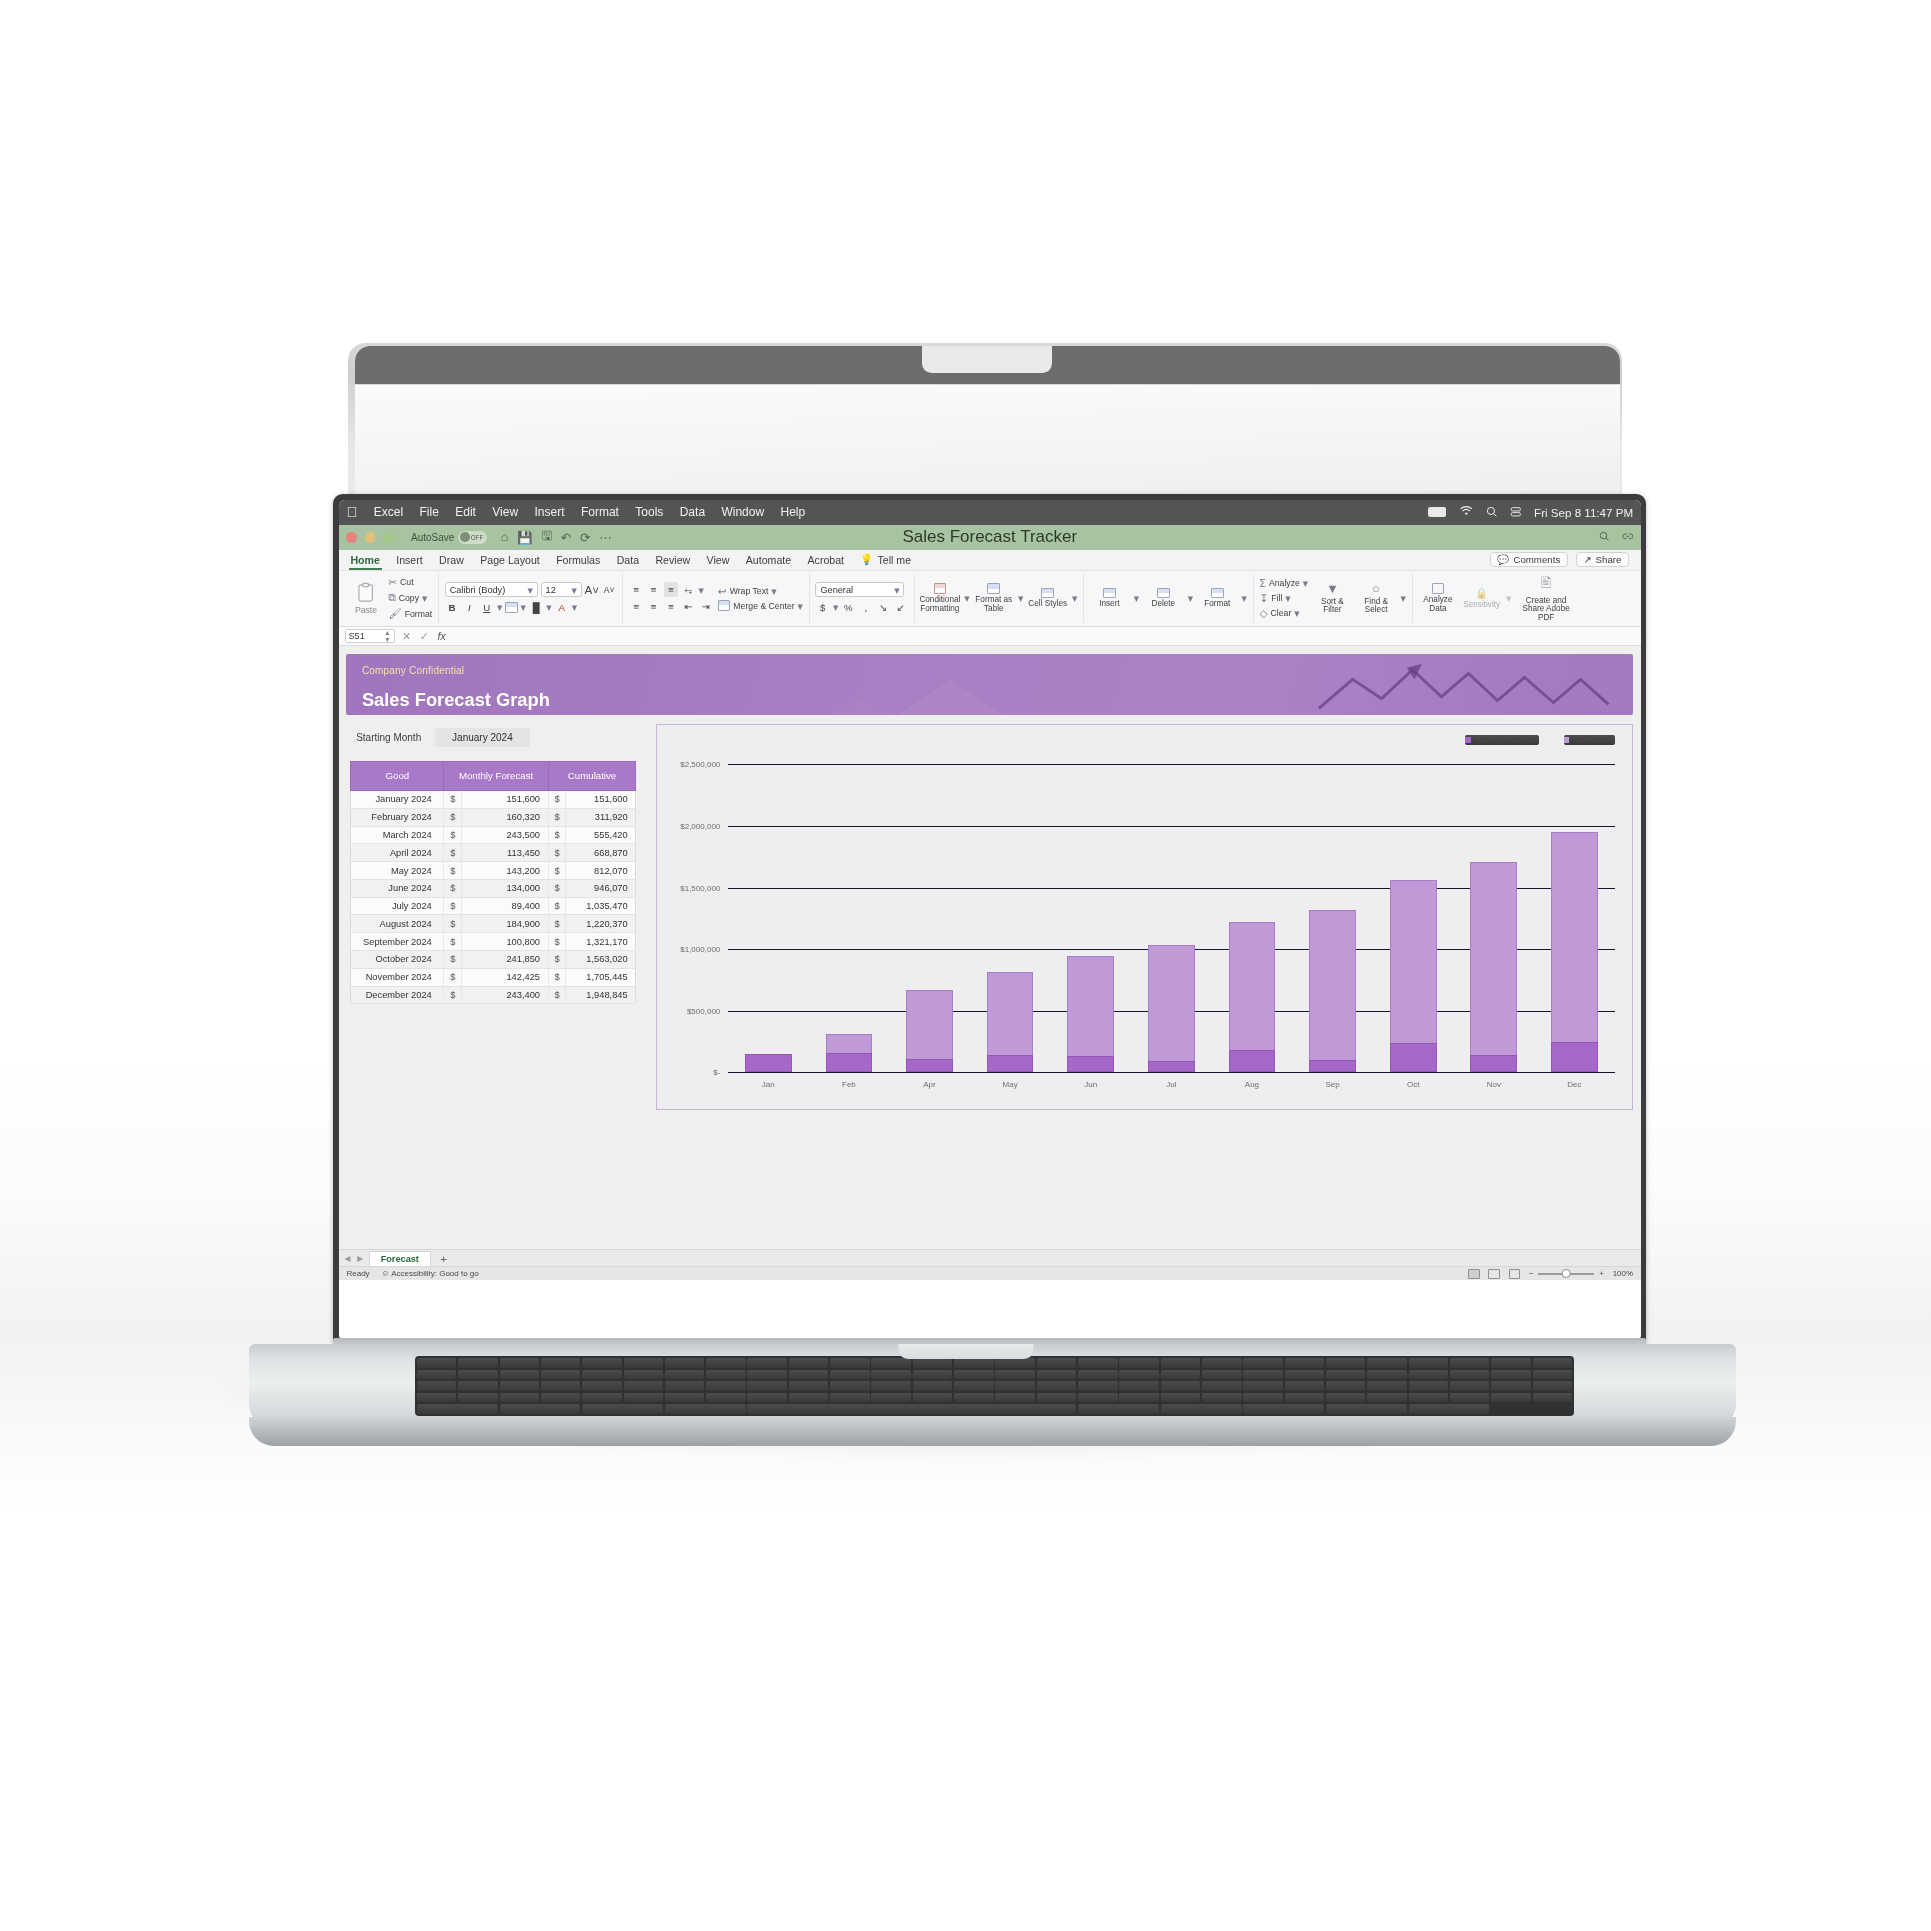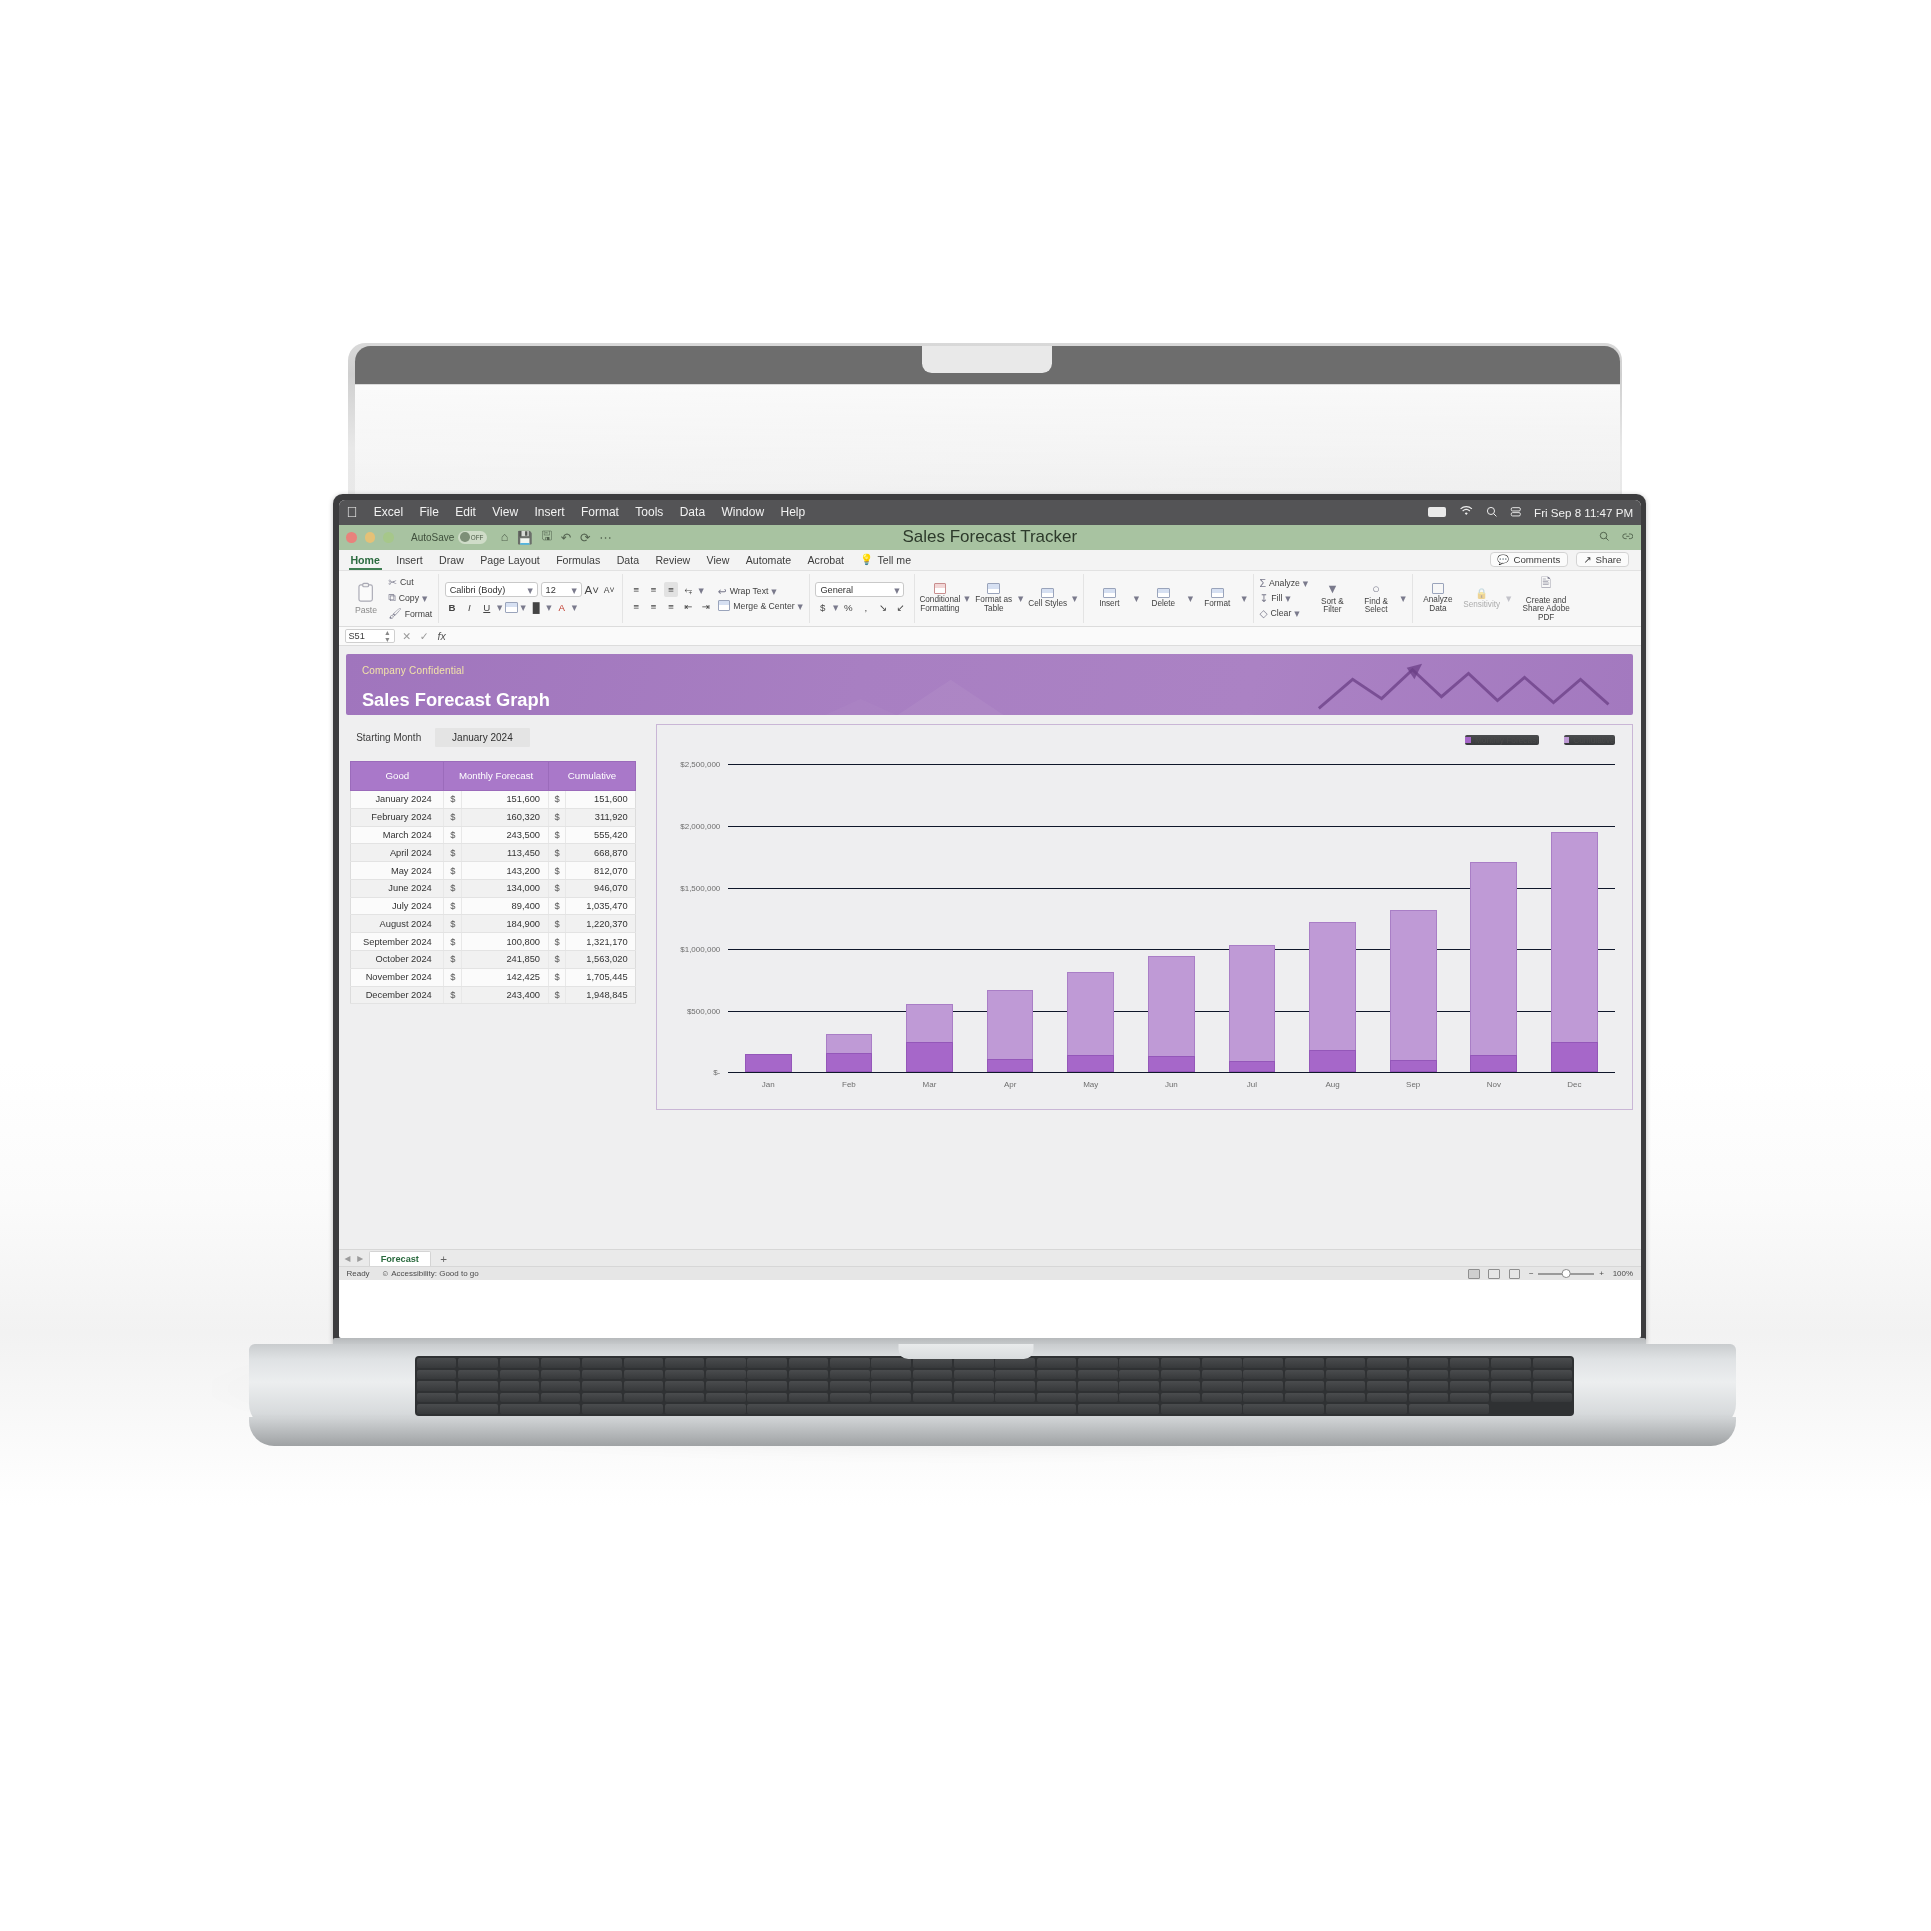--- a/index.html
+++ b/index.html
@@ -749,25 +749,20 @@
                     <div class="bar-cum" style="height: 6.064%; background: rgb(191, 154, 214);"></div>
                     <div class="bar-mon" style="height: 6.064%; background: rgb(166, 103, 201);"></div>
                     <div class="xtick">Jan</div>
                   </div>
                   <div class="barslot">
                     <div class="bar-cum" style="height: 12.4768%; background: rgb(191, 154, 214);"></div>
                     <div class="bar-mon" style="height: 6.4128%; background: rgb(166, 103, 201);"></div>
                     <div class="xtick">Feb</div>
                   </div>
                   <div class="barslot">
-                    <div class="bar-cum" style="height: 22.2168%; background: rgb(191, 154, 214);"></div>
-                    <div class="bar-mon" style="height: 9.74%; background: rgb(166, 103, 201);"></div>
-                    <div class="xtick">Mar</div>
-                  </div>
-                  <div class="barslot">
                     <div class="bar-cum" style="height: 26.7548%; background: rgb(191, 154, 214);"></div>
                     <div class="bar-mon" style="height: 4.538%; background: rgb(166, 103, 201);"></div>
                     <div class="xtick">Apr</div>
                   </div>
                   <div class="barslot">
                     <div class="bar-cum" style="height: 32.4828%; background: rgb(191, 154, 214);"></div>
                     <div class="bar-mon" style="height: 5.728%; background: rgb(166, 103, 201);"></div>
                     <div class="xtick">May</div>
                   </div>
                   <div class="barslot">
@@ -782,20 +777,25 @@
                   </div>
                   <div class="barslot">
                     <div class="bar-cum" style="height: 48.8148%; background: rgb(191, 154, 214);"></div>
                     <div class="bar-mon" style="height: 7.396%; background: rgb(166, 103, 201);"></div>
                     <div class="xtick">Aug</div>
                   </div>
                   <div class="barslot">
                     <div class="bar-cum" style="height: 52.8468%; background: rgb(191, 154, 214);"></div>
                     <div class="bar-mon" style="height: 4.032%; background: rgb(166, 103, 201);"></div>
                     <div class="xtick">Sep</div>
+                  </div>
+                  <div class="barslot">
+                    <div class="bar-cum" style="height: 62.5208%; background: rgb(191, 154, 214);"></div>
+                    <div class="bar-mon" style="height: 9.674%; background: rgb(166, 103, 201);"></div>
+                    <div class="xtick">Oct</div>
                   </div>
                   <div class="barslot">
                     <div class="bar-cum" style="height: 68.2178%; background: rgb(191, 154, 214);"></div>
                     <div class="bar-mon" style="height: 5.697%; background: rgb(166, 103, 201);"></div>
                     <div class="xtick">Nov</div>
                   </div>
                   <div class="barslot">
                     <div class="bar-cum" style="height: 77.9538%; background: rgb(191, 154, 214);"></div>
                     <div class="bar-mon" style="height: 9.736%; background: rgb(166, 103, 201);"></div>
                     <div class="xtick">Dec</div>

